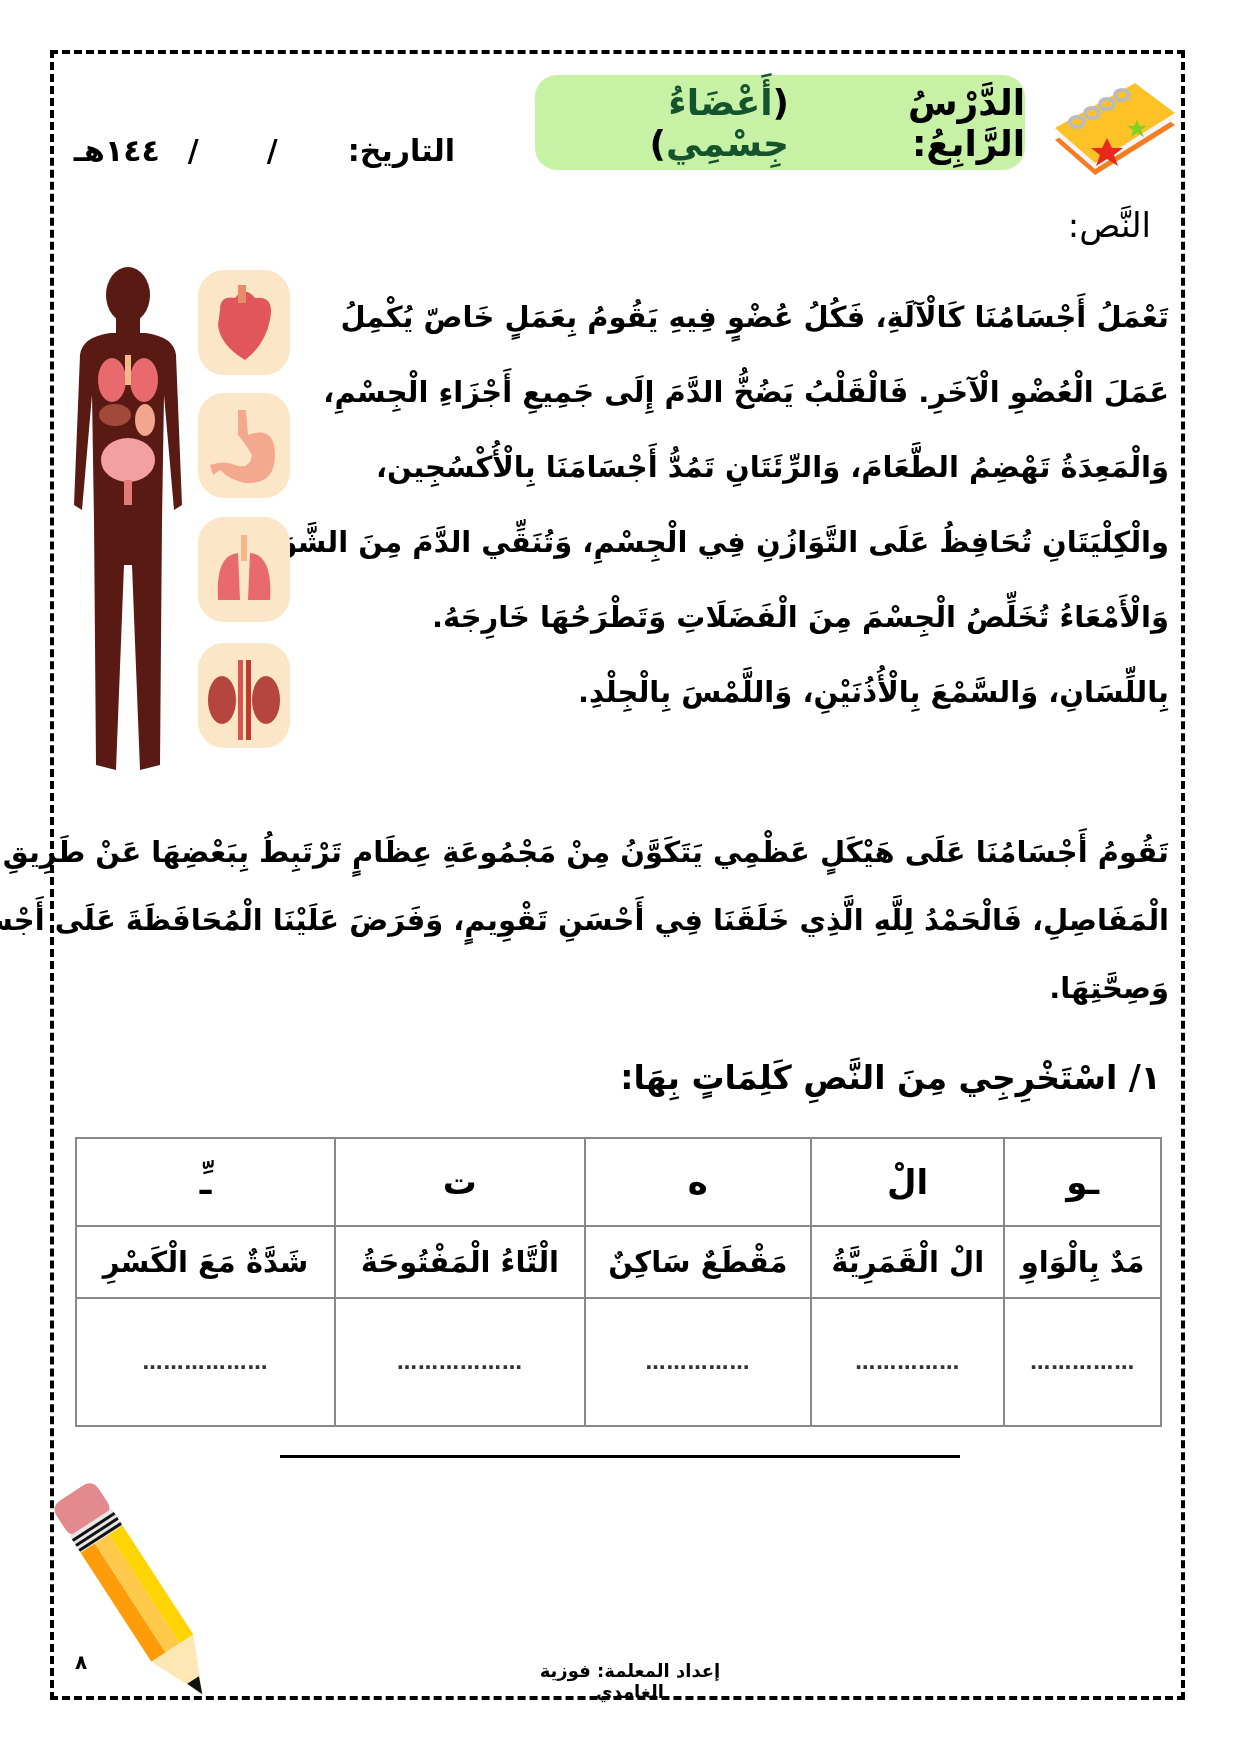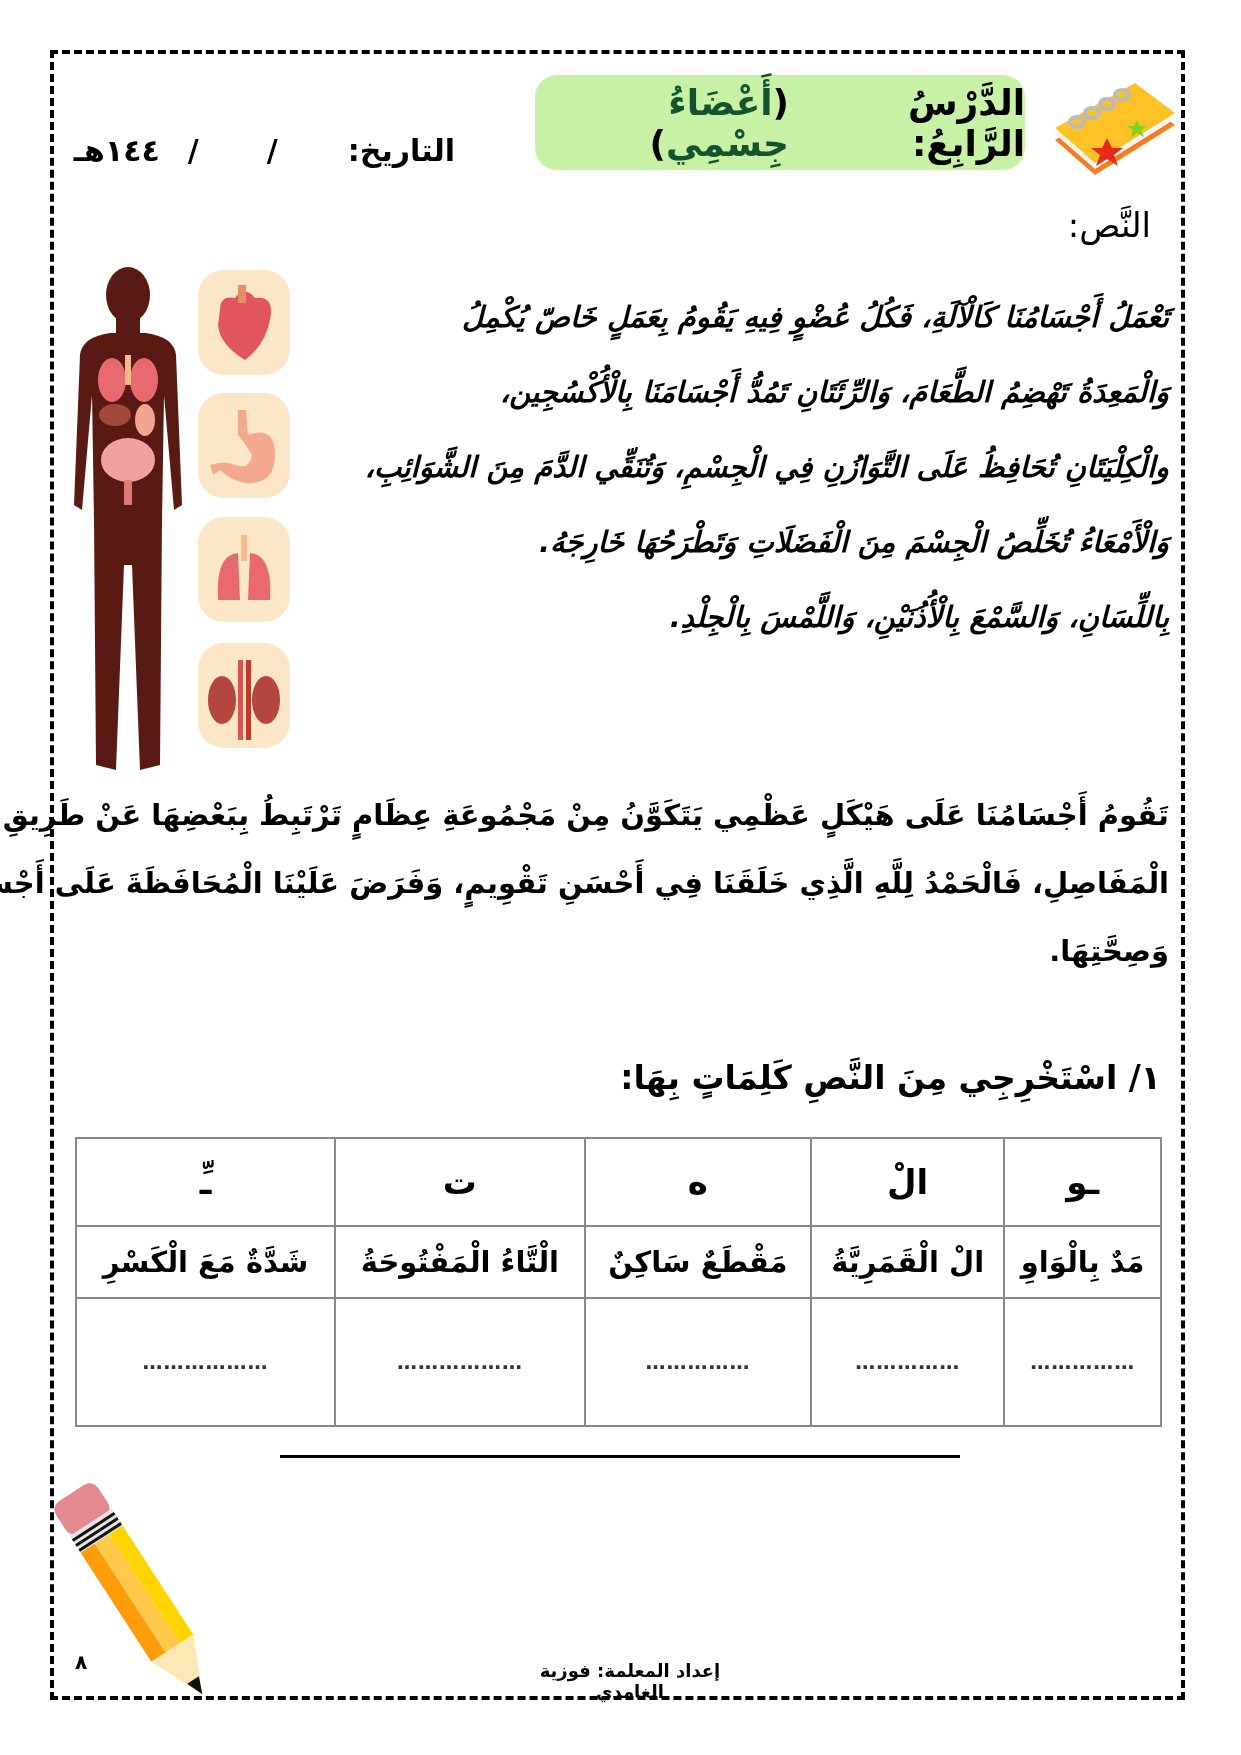--- a/index.html
+++ b/index.html
@@ -54,28 +54,29 @@
 
 <div class="date-line">
   <span>التاريخ:</span>
   <span class="sep" style="margin-right:70px">/</span>
   <span class="sep" style="margin-right:40px">/</span>
   <span>١٤٤هـ</span>
 </div>
 
 <div class="section-label">النَّص:</div>
 
-<div class="body-text" style="top:280px;font-style:italic;">
+<div class="body-text" style="top:280px;">
   <div class="line">تَعْمَلُ أَجْسَامُنَا كَالْآلَةِ، فَكُلُ عُضْوٍ فِيهِ يَقُومُ بِعَمَلٍ خَاصّ يُكْمِلُ</div>
+  <div class="line">عَمَلَ الْعُضْوِ الْآخَرِ. فَالْقَلْبُ يَضُخُّ الدَّمَ إِلَى جَمِيعِ أَجْزَاءِ الْجِسْمِ،</div>
   <div class="line">وَالْمَعِدَةُ تَهْضِمُ الطَّعَامَ، وَالرِّئَتَانِ تَمُدُّ أَجْسَامَنَا بِالْأُكْسُجِين،</div>
   <div class="line">والْكِلْيَتَانِ تُحَافِظُ عَلَى التَّوَازُنِ فِي الْجِسْمِ، وَتُنَقِّي الدَّمَ مِنَ الشَّوَائِبِ،</div>
   <div class="line">وَالْأَمْعَاءُ تُخَلِّصُ الْجِسْمَ مِنَ الْفَضَلَاتِ وَتَطْرَحُهَا خَارِجَهُ.</div>
   <div class="line">بِاللِّسَانِ، وَالسَّمْعَ بِالْأُذُنَيْنِ، وَاللَّمْسَ بِالْجِلْدِ.</div>
 </div>
-<div class="body-text wide" style="top:781px;line-height:68px;">
+<div class="body-text wide" style="top:818px;line-height:68px;">
   <div class="line" style="height:68px">تَقُومُ أَجْسَامُنَا عَلَى هَيْكَلٍ عَظْمِي يَتَكَوَّنُ مِنْ مَجْمُوعَةِ عِظَامٍ تَرْتَبِطُ بِبَعْضِهَا عَنْ طَرِيقِ</div>
   <div class="line" style="height:68px">الْمَفَاصِلِ، فَالْحَمْدُ لِلَّهِ الَّذِي خَلَقَنَا فِي أَحْسَنِ تَقْوِيمٍ، وَفَرَضَ عَلَيْنَا الْمُحَافَظَةَ عَلَى أَجْسَامِنَا</div>
   <div class="line" style="height:68px">وَصِحَّتِهَا.</div>
 </div>
 
 <svg class="figure" viewBox="0 0 260 520">
   <g fill="#5a1a14">
     <ellipse cx="58" cy="30" rx="22" ry="28"></ellipse>
     <rect x="46" y="50" width="24" height="22"></rect>
     <path d="M10,90 Q12,72 40,68 L76,68 Q104,72 106,90 L112,240 L104,245 L94,130 L92,255 L90,500 L70,505 L62,300 L54,300 L46,505 L26,500 L24,255 L22,130 L12,245 L4,240 Z"></path>

